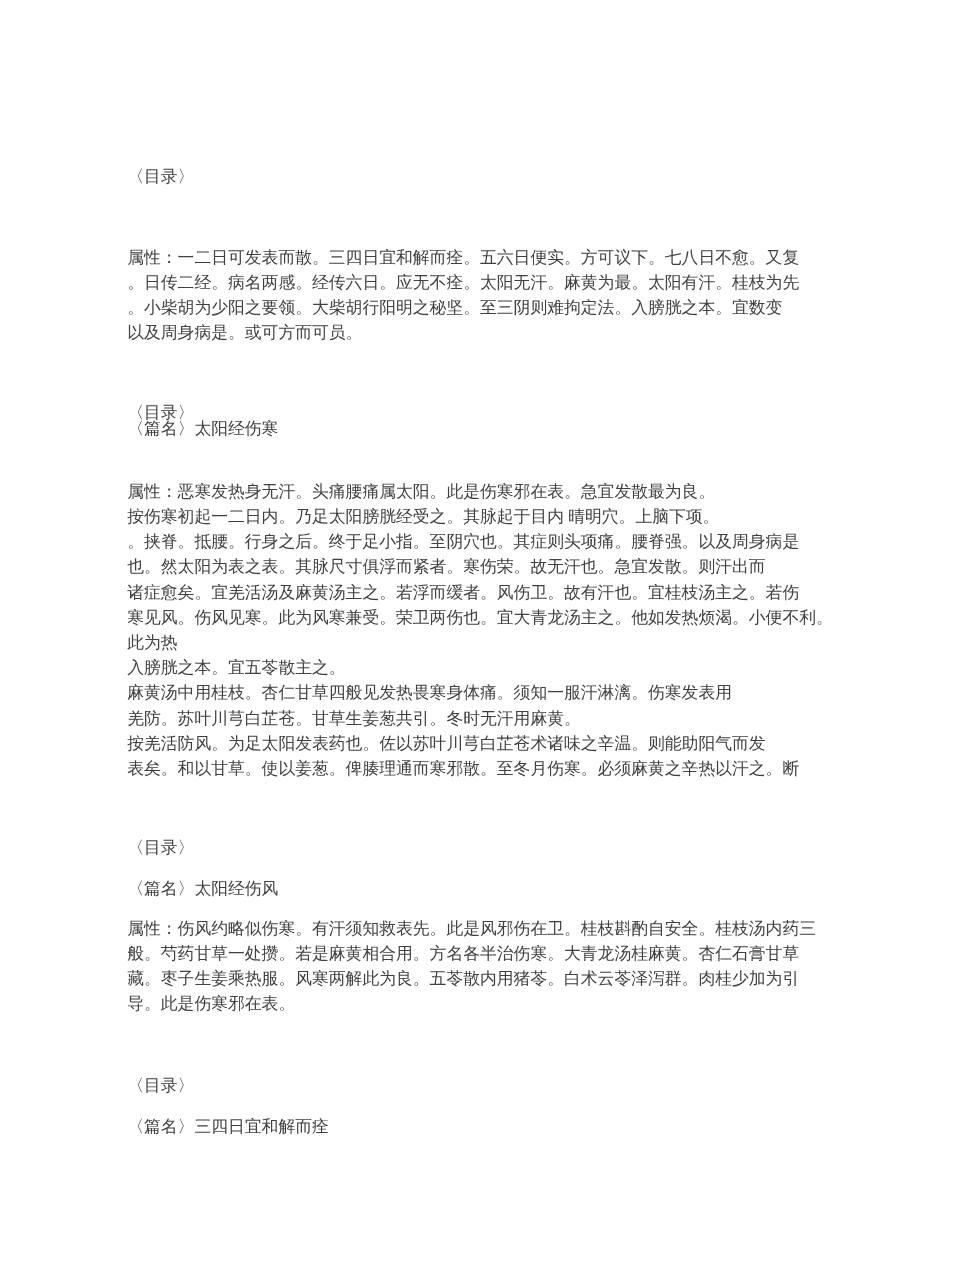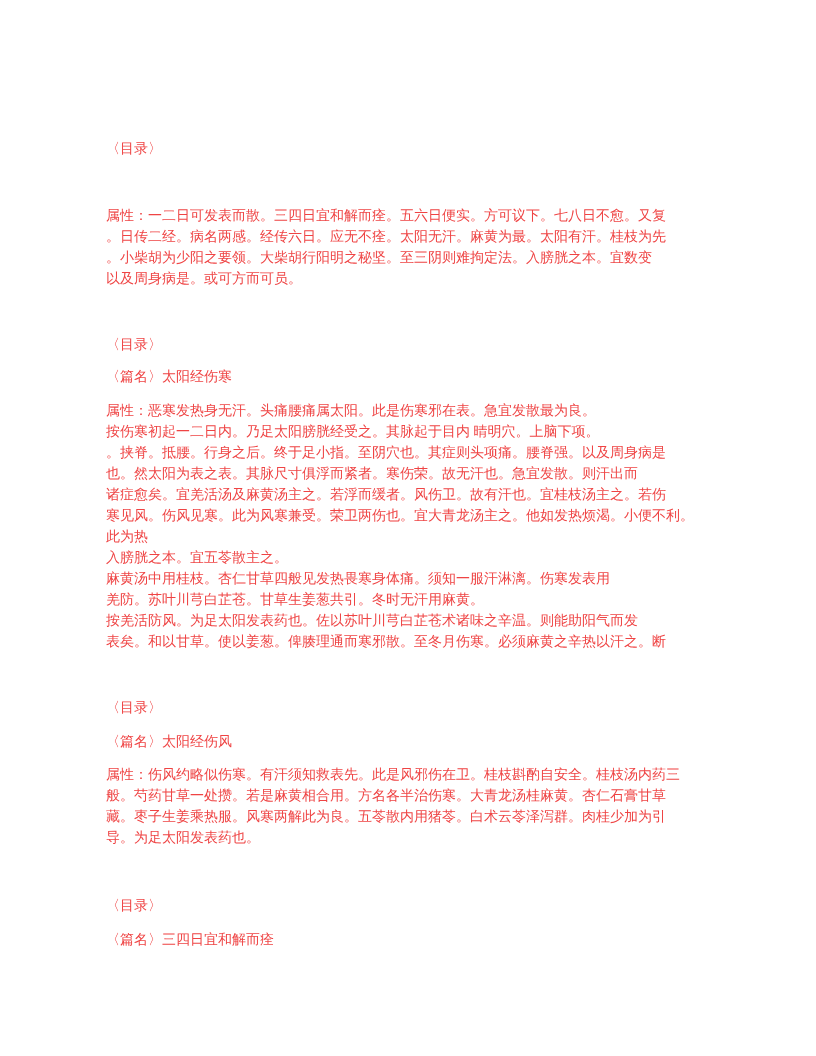--- a/index.html
+++ b/index.html
@@ -7,21 +7,21 @@
     padding: 0;
     background: #ffffff;
   }
   .page {
     position: relative;
     width: 816px;
     height: 1056px;
     background: #ffffff;
     overflow: hidden;
     font-family: "Liberation Serif", "DejaVu Serif", serif;
-    color: #ef4444;
+    color: #404040;
     font-size: 14px;
   }
   .abs {
     position: absolute;
     left: 106px;
     width: 620px;
   }
   .marker-line {
     line-height: 17px;
     white-space: pre-wrap;
@@ -38,21 +38,21 @@
 
   <div class="abs marker-line" style="top:140px">〈目录〉</div>
   <div class="abs para" style="top:205px">
     <div class="pline">属性：一二日可发表而散。三四日宜和解而痊。五六日便实。方可议下。七八日不愈。又复</div>
     <div class="pline">。日传二经。病名两感。经传六日。应无不痊。太阳无汗。麻黄为最。太阳有汗。桂枝为先</div>
     <div class="pline">。小柴胡为少阳之要领。大柴胡行阳明之秘坚。至三阴则难拘定法。入膀胱之本。宜数变</div>
     <div class="pline">以及周身病是。或可方而可员。</div>
   </div>
 
   <div class="abs marker-line" style="top:336px">〈目录〉</div>
-  <div class="abs marker-line" style="top:368px">〈篇名〉太阳经伤寒</div>
+  <div class="abs marker-line" style="top:350px">〈篇名〉太阳经伤寒</div>
   <div class="abs para" style="top:400px">
     <div class="pline">属性：恶寒发热身无汗。头痛腰痛属太阳。此是伤寒邪在表。急宜发散最为良。</div>
     <div class="pline">按伤寒初起一二日内。乃足太阳膀胱经受之。其脉起于目内 晴明穴。上脑下项。</div>
     <div class="pline">。挟脊。抵腰。行身之后。终于足小指。至阴穴也。其症则头项痛。腰脊强。以及周身病是</div>
     <div class="pline">也。然太阳为表之表。其脉尺寸俱浮而紧者。寒伤荣。故无汗也。急宜发散。则汗出而</div>
     <div class="pline">诸症愈矣。宜羌活汤及麻黄汤主之。若浮而缓者。风伤卫。故有汗也。宜桂枝汤主之。若伤</div>
     <div class="pline">寒见风。伤风见寒。此为风寒兼受。荣卫两伤也。宜大青龙汤主之。他如发热烦渴。小便不利。</div>
     <div class="pline">此为热</div>
     <div class="pline">入膀胱之本。宜五苓散主之。</div>
     <div class="pline">麻黄汤中用桂枝。杏仁甘草四般见发热畏寒身体痛。须知一服汗淋漓。伤寒发表用</div>
@@ -60,19 +60,19 @@
     <div class="pline">按羌活防风。为足太阳发表药也。佐以苏叶川芎白芷苍术诸味之辛温。则能助阳气而发</div>
     <div class="pline">表矣。和以甘草。使以姜葱。俾腠理通而寒邪散。至冬月伤寒。必须麻黄之辛热以汗之。断</div>
   </div>
 
   <div class="abs marker-line" style="top:699px">〈目录〉</div>
   <div class="abs marker-line" style="top:733px">〈篇名〉太阳经伤风</div>
   <div class="abs para" style="top:764px">
     <div class="pline">属性：伤风约略似伤寒。有汗须知救表先。此是风邪伤在卫。桂枝斟酌自安全。桂枝汤内药三</div>
     <div class="pline">般。芍药甘草一处攒。若是麻黄相合用。方名各半治伤寒。大青龙汤桂麻黄。杏仁石膏甘草</div>
     <div class="pline">藏。枣子生姜乘热服。风寒两解此为良。五苓散内用猪苓。白术云苓泽泻群。肉桂少加为引</div>
-    <div class="pline">导。为足太阳发表药也。</div>
+    <div class="pline">导。此是伤寒邪在表。</div>
   </div>
 
   <div class="abs marker-line" style="top:897px">〈目录〉</div>
   <div class="abs marker-line" style="top:931px">〈篇名〉三四日宜和解而痊</div>
 
 </div>
 
 </body></html>

